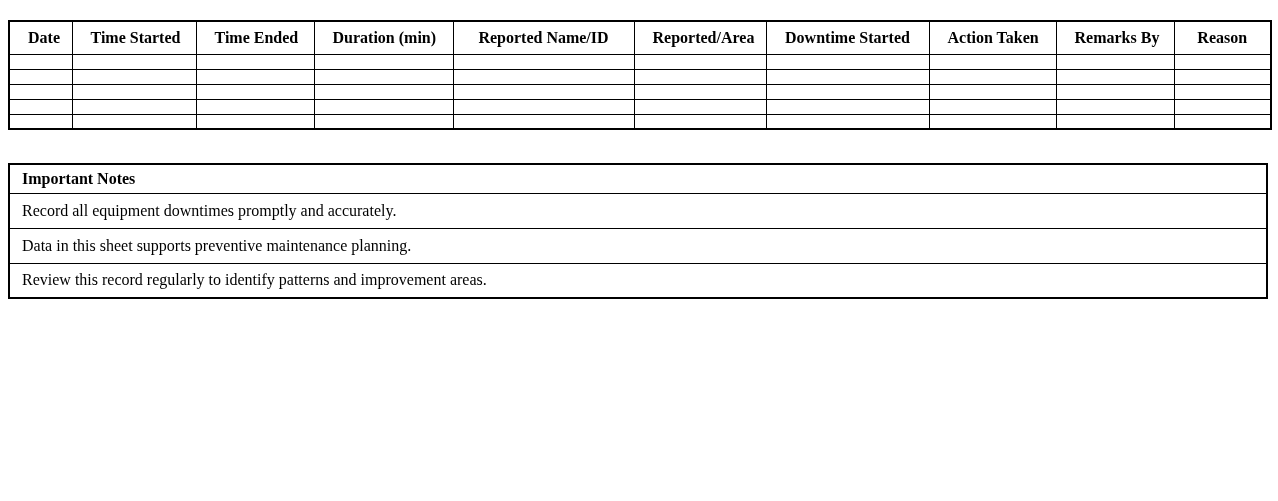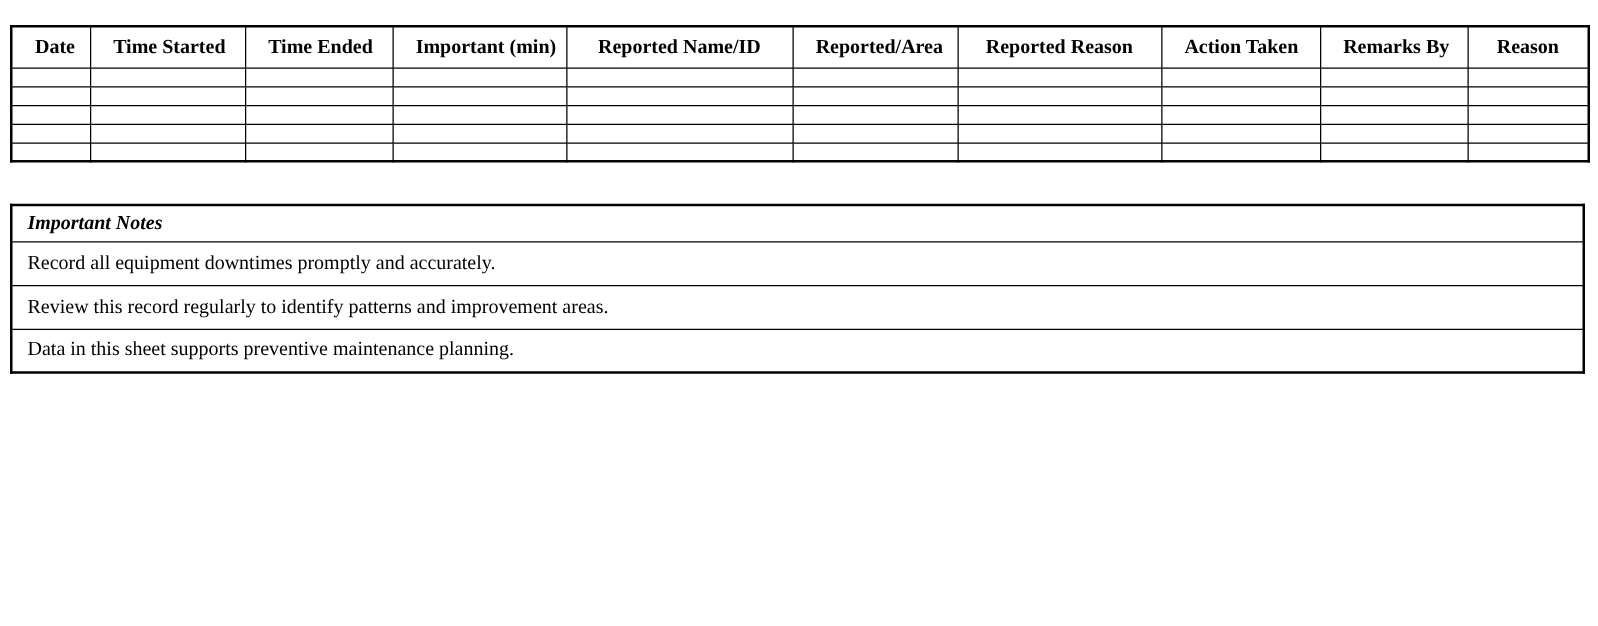--- a/index.html
+++ b/index.html
@@ -64,21 +64,20 @@
     border: 1px solid var(--border-color);
     text-align: left;
     vertical-align: middle;
     padding: 0 6px 0 12px;
     overflow: hidden;
     white-space: nowrap;
   }
   .notes-title-row td {
     height: 29px;
     font-weight: bold;
-    font-style: italic;
   }
   .note-row td {
     height: 35px;
   }
 </style>
 </head>
 <body>
 
 <div class="page">
 
@@ -93,24 +92,24 @@
       <col style="width:163px">
       <col style="width:127px">
       <col style="width:118px">
       <col style="width:97px">
     </colgroup>
     <thead>
       <tr>
         <th>Date</th>
         <th>Time Started</th>
         <th>Time Ended</th>
-        <th>Important (min)</th>
+        <th>Duration (min)</th>
         <th>Reported Name/ID</th>
         <th>Reported/Area</th>
-        <th>Reported Reason</th>
+        <th>Downtime Started</th>
         <th>Action Taken</th>
         <th>Remarks By</th>
         <th>Reason</th>
       </tr>
     </thead>
     <tbody>
       <tr>
         <td></td>
           <td></td>
           <td></td>
@@ -175,21 +174,21 @@
 
   <table class="notes-table">
     <tbody>
       <tr class="notes-title-row">
         <td>Important Notes</td>
       </tr>
       <tr class="note-row">
         <td>Record all equipment downtimes promptly and accurately.</td>
       </tr>
       <tr class="note-row">
-        <td>Review this record regularly to identify patterns and improvement areas.</td>
+        <td>Data in this sheet supports preventive maintenance planning.</td>
       </tr>
       <tr class="note-row">
-        <td>Data in this sheet supports preventive maintenance planning.</td>
+        <td>Review this record regularly to identify patterns and improvement areas.</td>
       </tr>
     </tbody>
   </table>
 
 </div>
 
 </body></html>

